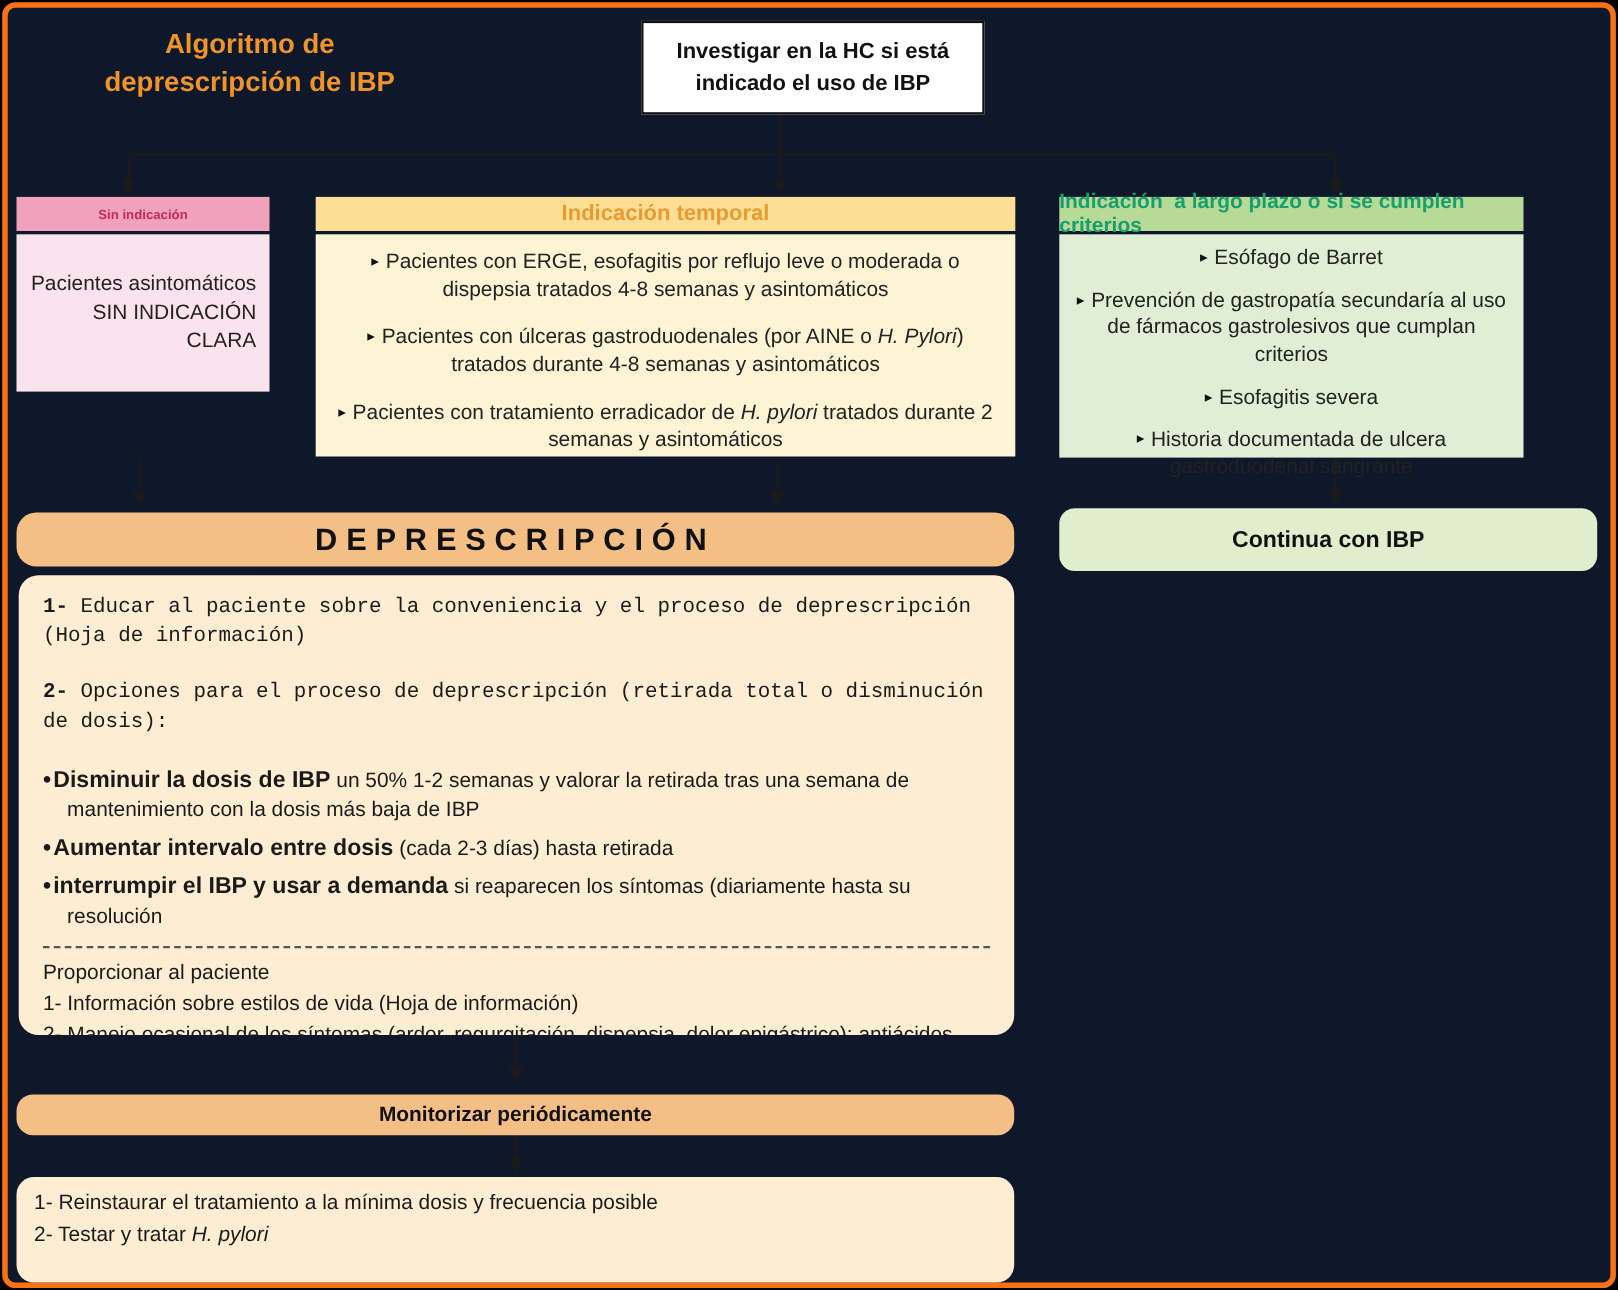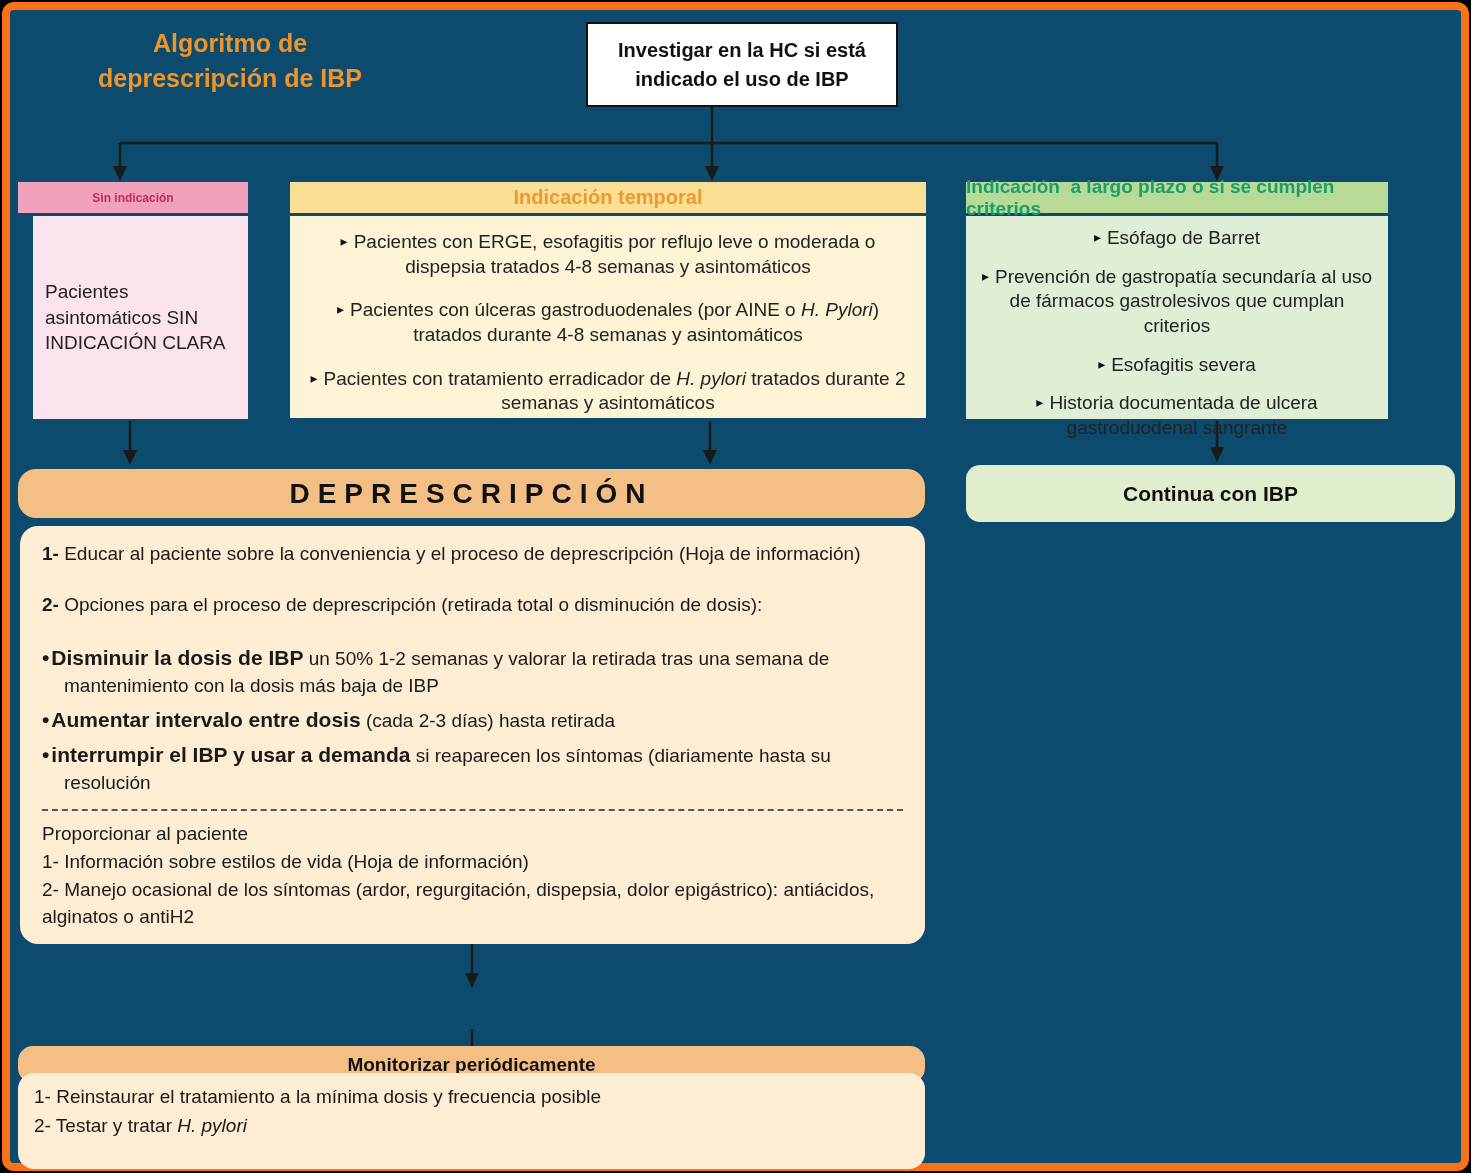--- a/index.html
+++ b/index.html
@@ -1,71 +1,71 @@
 <!DOCTYPE html>
 <html><head>
 <meta charset="utf-8">
 <style>
   * { margin:0; padding:0; box-sizing:border-box; }
   html,body { background:#000; }
   body { font-family:"Liberation Sans","DejaVu Sans",sans-serif; }
 
   .canvas { position:relative; width:1471px; height:1173px; background:#000; border-radius:16px; overflow:hidden; }
-  .frame { position:absolute; inset:2px; background:#0c4a6e; border:8px solid #f97316; border-radius:12px; }
+  .frame { position:absolute; inset:2px; background:#0f172a; border:5px solid #f97316; border-radius:12px; }
 
   .abs { position:absolute; }
 
   
   .page-title { left:55px; top:16px; width:330px; text-align:center; color:#ef9429; font-weight:bold; font-size:25px; line-height:1.4; }
 
   
   .root-box { left:576px; top:12px; width:312px; height:85px; background:#fff; border:2px solid #111;
               display:flex; flex-direction:column; justify-content:center; align-items:center;
               font-weight:bold; font-size:20px; color:#111; line-height:1.45; text-align:center; }
 
   
   .connectors { left:0; top:0; width:1471px; height:1173px; pointer-events:none; }
 
   
   .col-header { height:31px; display:flex; align-items:center; justify-content:center; font-weight:bold; }
   .col-body { margin-top:3px; }
 
   .pink-col  { left:8px;   top:172px; width:230px; }
   .pink-col .col-header { background:#f0a2bc; color:#c42a60; font-size:12px;text-align:right; }
-  .pink-col .col-body { background:#fae3ec; height:203px; display:flex; align-items:center; justify-content:center;
-                        text-align:left; font-size:19px; color:#222; line-height:1.35; padding:0 12px;margin-left:15px; }
+  .pink-col .col-body { background:#fae3ec; height:143px; display:flex; align-items:center; justify-content:center;
+                        text-align:right; font-size:19px; color:#222; line-height:1.35; padding:0 12px; }
 
   .yellow-col { left:280px; top:172px; width:636px; }
   .yellow-col .col-header { background:#fcdf94; color:#e99b31; font-size:20px; }
   .yellow-col .col-body { background:#fdf4d5; height:202px; padding:14px 18px 8px; text-align:center;
                           font-size:19px; color:#222; line-height:1.3; }
   .yellow-col .list-item { margin-bottom:19px; }
 
   .green-col { left:956px; top:172px; width:422px; }
   .green-col .col-header { background:#b7da97; color:#199e6d; font-size:19px; white-space:pre-wrap; }
   .green-col .col-body { background:#dfeed5; height:203px; padding:10px 14px 6px; text-align:center;
                          font-size:19px; color:#222; line-height:1.3; }
   .green-col .list-item { margin-bottom:14px; }
 
   .tri { display:inline-block; margin-right:6px; font-size:14px; vertical-align:2px; color:#111; }
 
   
   .band { background:#f3bf85; display:flex; align-items:center; justify-content:center;
           font-weight:bold; color:#111; }
   .deprescripcion-band { left:8px; top:459px; width:907px; height:49px; border-radius:18px; font-size:28px; letter-spacing:8px; }
-  .monitor-band { left:8px; top:1036px; width:907px; height:37px; border-radius:15px; font-size:19px; }
+  .monitor-band { left:8px; top:988px; width:907px; height:37px; border-radius:15px; font-size:19px; }
 
   
   .continua-box { left:956px; top:455px; width:489px; height:57px; background:#e1eecd; border-radius:14px;
                   display:flex; align-items:center; justify-content:center; font-weight:bold; font-size:21px; color:#111; }
 
   
   .content-box { left:10px; top:516px; width:905px; height:418px; background:#fdeed3; border-radius:18px;
                  padding:15px 22px 10px; font-size:19px; color:#1a1a1a; line-height:1.42; overflow:hidden; }
-  .content-box .step { margin-bottom:24px; }
+  .content-box .step { margin-bottom:24px;font-family:Liberation Mono, monospace; }
   .content-box .step b { font-weight:bold; }
   .opt { padding-left:22px; text-indent:-22px; margin-bottom:5px; }
   .opt b { font-size:21px; }
   .opt .dot { font-weight:bold; font-size:21px; margin-right:2px; }
   .dash-divider { border:none; border-top:2px dashed #555; margin:12px 0 10px; }
   .provide-line { margin:1px 0; }
 
   
   .relapse-box { left:8px; top:1063px; width:907px; height:96px; background:#fdeed3; border-radius:16px;
                  padding:10px 16px; font-size:19px; color:#1a1a1a; line-height:1.5; }

